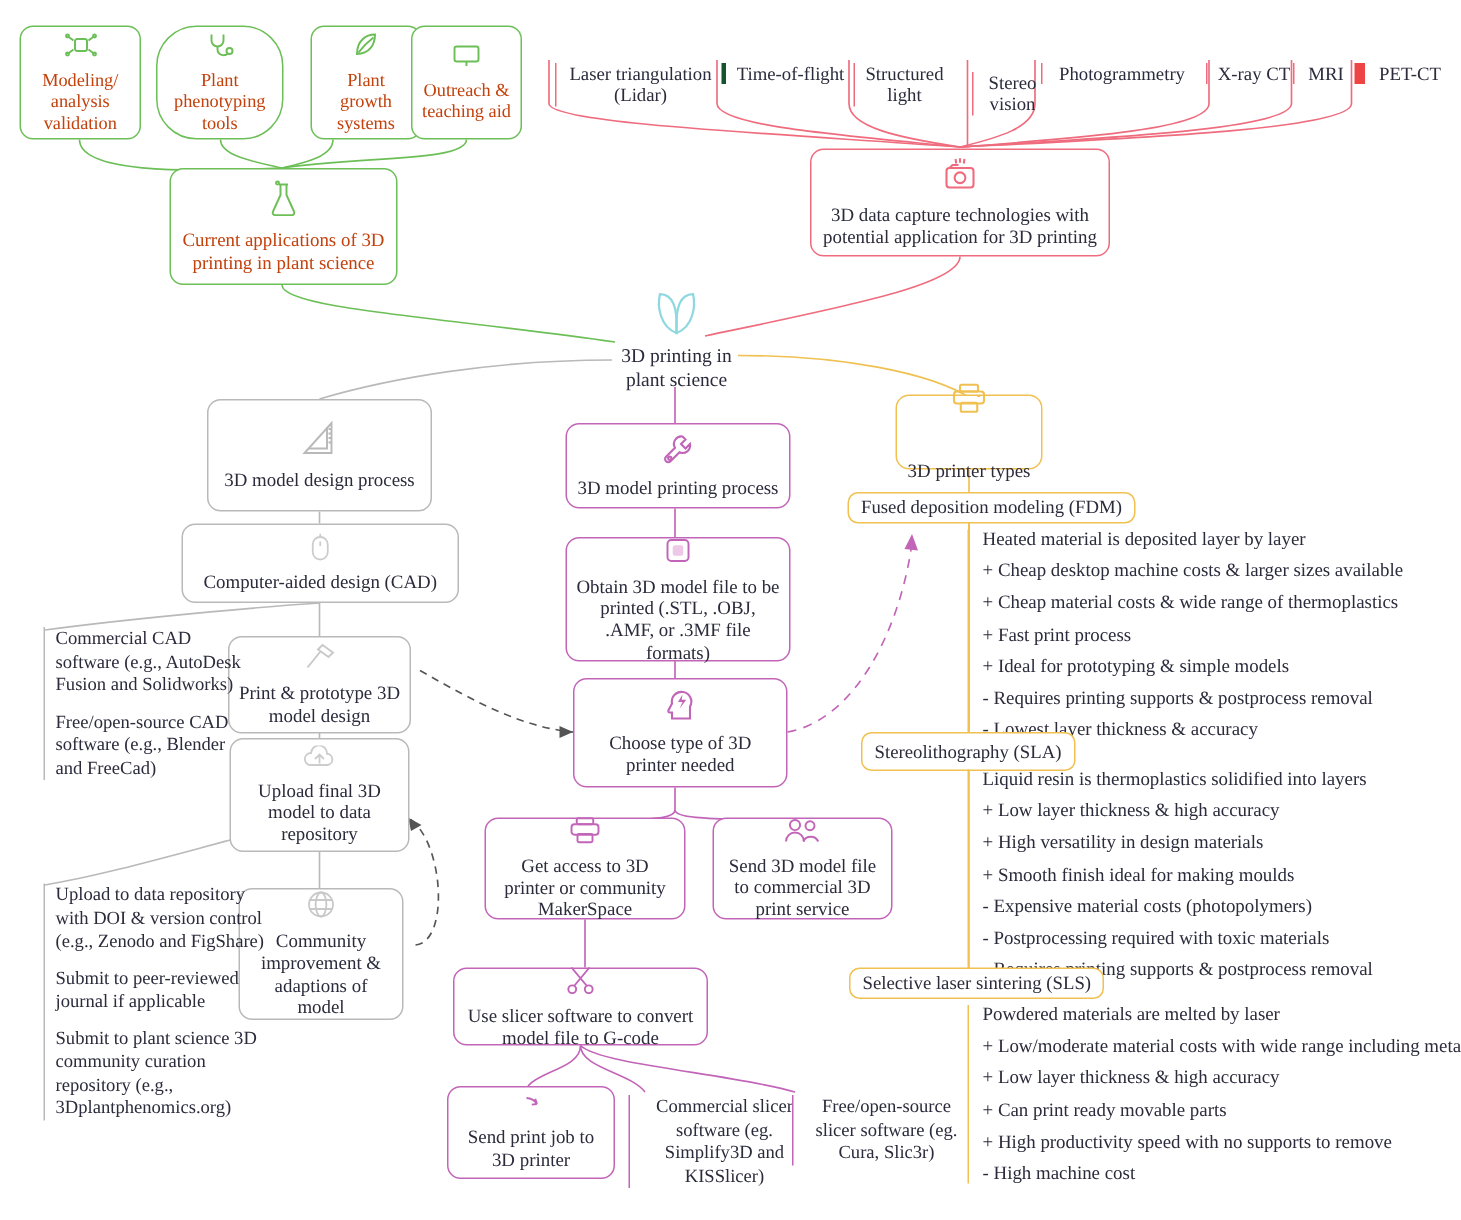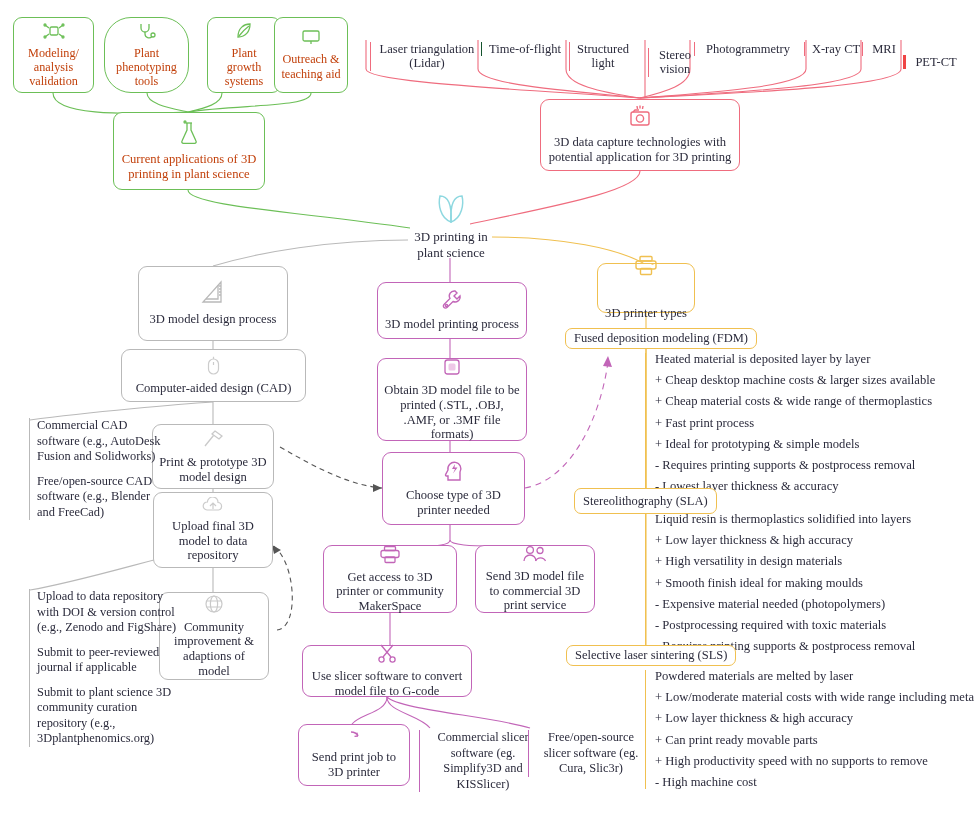--- a/index.html
+++ b/index.html
@@ -234,41 +234,41 @@
         <circle cx="7" cy="2" r="1"></circle>
       </svg>
     </span>
     <span class="lbl big">Current applications of 3D printing in plant science</span>
   </div>
 
   <div class="stem" style="left:370px;top:42px;width:104px;border-left:1px solid #ef6c7e;padding-left:4px;">
     <span>Laser triangulation</span><br>
     <span>(Lidar)</span>
   </div>
-  <div class="stem" style="left:481px;top:42px;width:78px;border-left:1px solid #14532d;padding-left:4px;">
+  <div class="stem" style="left:481px;top:42px;width:78px;border-left:3px solid #14532d;padding-left:4px;">
     <span>Time-of-flight</span>
   </div>
   <div class="stem" style="left:569px;top:42px;width:58px;border-left:1px solid #ef6c7e;padding-left:4px;">
     <span>Structured</span><br>
     <span>light</span>
   </div>
   <div class="stem" style="left:648px;top:48px;width:44px;border-left:1px solid #ef6c7e;padding-left:4px;">
     <span>Stereo</span><br>
     <span>vision</span>
   </div>
   <div class="stem" style="left:694px;top:42px;width:98px;border-left:1px solid #ef6c7e;padding-left:4px;">
     <span>Photogrammetry</span>
   </div>
   <div class="stem" style="left:804px;top:42px;width:54px;border-left:1px solid #ef6c7e;padding-left:4px;">
     <span>X-ray CT</span>
   </div>
   <div class="stem" style="left:862px;top:42px;width:34px;border-left:1px solid #ef6c7e;padding-left:4px;">
     <span>MRI</span>
   </div>
-  <div class="stem" style="left:903px;top:55px;width:52px;border-left:3px solid #ef4444;padding-left:4px;">
+  <div class="stem" style="left:903px;top:42px;width:52px;border-left:7px solid #ef4444;padding-left:4px;">
     <span>PET-CT</span>
   </div>
 
   <div class="node red" style="left:540px;top:99px;width:200px;height:72px;">
     <span class="ico">
       <svg width="28" height="24" viewBox="0 0 28 24" fill="none" stroke="#ef6c7e" stroke-width="1.4">
         <path d="M11 1 L11.5 4 M14 0.5 L14 3.5 M17 1 L16.5 4"></path>
         <rect x="5" y="7" width="18" height="13" rx="2"></rect>
         <circle cx="14" cy="13.5" r="3.6"></circle>
         <path d="M7 7 L9 5 h4"></path>
@@ -457,21 +457,21 @@
   </div>
 
   <div class="pill" style="left:574px;top:488px;height:26px;">
     <span>Stereolithography (SLA)</span>
   </div>
   <div class="blist" style="left:645px;top:513px;">
     <div>Liquid resin is thermoplastics solidified into layers</div>
     <div>+ Low layer thickness &amp; high accuracy</div>
     <div>+ High versatility in design materials</div>
     <div>+ Smooth finish ideal for making moulds</div>
-    <div>- Expensive material needed (photopolymers)</div>
+    <div>- Expensive material costs (photopolymers)</div>
     <div>- Postprocessing required with toxic materials</div>
     <div>- Requires printing supports &amp; postprocess removal</div>
   </div>
 
   <div class="pill" style="left:566px;top:645px;height:21px;">
     <span>Selective laser sintering (SLS)</span>
   </div>
   <div class="blist" style="left:645px;top:670px;">
     <div>Powdered materials are melted by laser</div>
     <div>+ Low/moderate material costs with wide range including metals</div>

